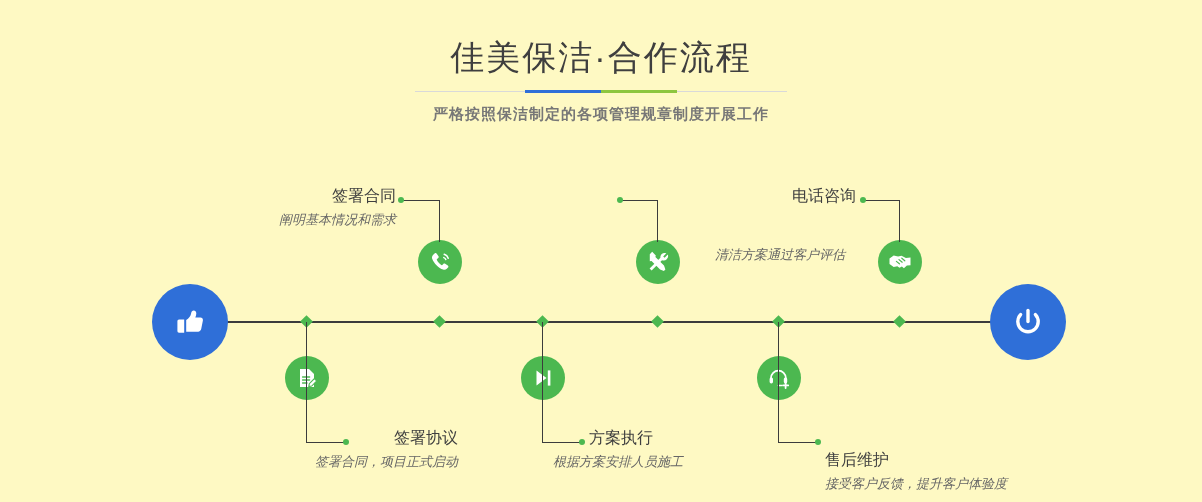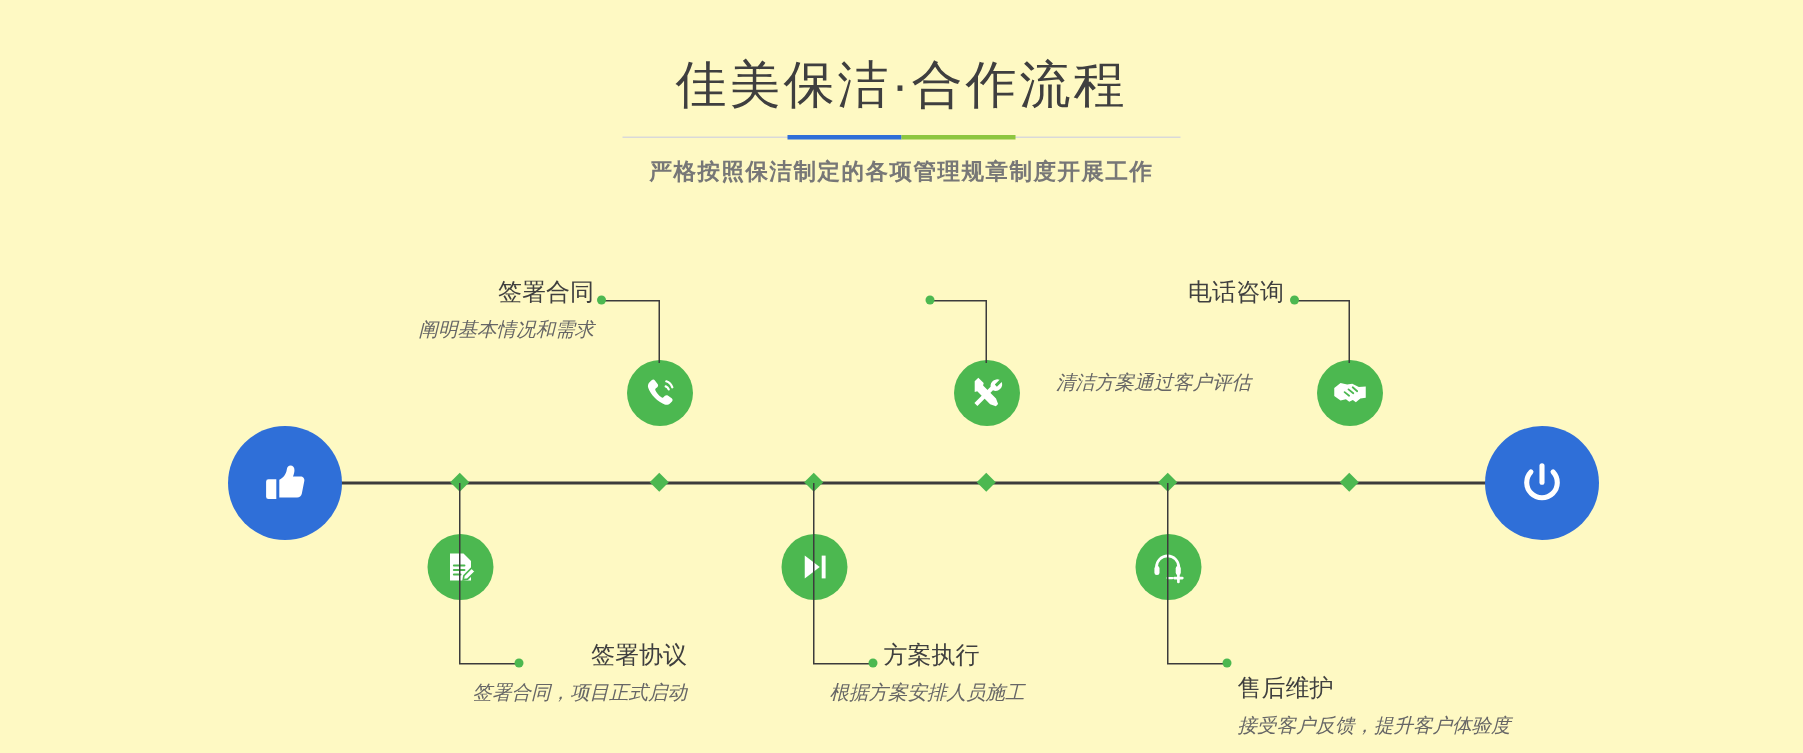--- a/index.html
+++ b/index.html
@@ -271,21 +271,21 @@
         <path d="M9.4 12.4l3 2.4M12 10.6l3.2 2.6M14.8 9.2l3 2.6" stroke="#4cb850" stroke-width="1.2" stroke-linecap="round"></path>
       </svg>
     </span>
   </div>
   <div class="diamond" style="left:895px; top:317px;"></div>
   <div class="connector" style="left:899px; top:200px; height:42px;"></div>
   <div class="lead-h" style="left:864px; top:200px; width:36px;"></div>
   <div class="dot" style="left:860px; top:197px;"></div>
   <div class="label-group label-above" style="left:704px; top:186px; width:152px; text-align:right;">
     <div class="label-title">电话咨询</div>
-    <div class="label-desc" style="text-align:left;margin-top:39px;">清洁方案通过客户评估</div>
+    <div class="label-desc" style="text-align:center;margin-top:39px;">清洁方案通过客户评估</div>
   </div>
 
   <div class="node-circle" style="left:757px; top:356px;">
     <span>
       <svg width="25" height="25" viewBox="0 0 25 25" aria-hidden="true">
         <path d="M4 12a7.4 7.4 0 0 1 14.8 0" stroke="#ffffff" stroke-width="1.8" fill="none" stroke-linecap="round"></path>
         <rect x="2.6" y="11.4" width="3.4" height="6" rx="1.6" fill="#ffffff"></rect>
         <rect x="16.8" y="11.4" width="3.4" height="6" rx="1.6" fill="#ffffff"></rect>
         <path d="M11.4 19.4h3.2" stroke="#ffffff" stroke-width="1.5" stroke-linecap="round"></path>
         <path d="M18.6 16.8v5.2M16 19.4h5.2" stroke="#ffffff" stroke-width="1.8" stroke-linecap="round"></path>

